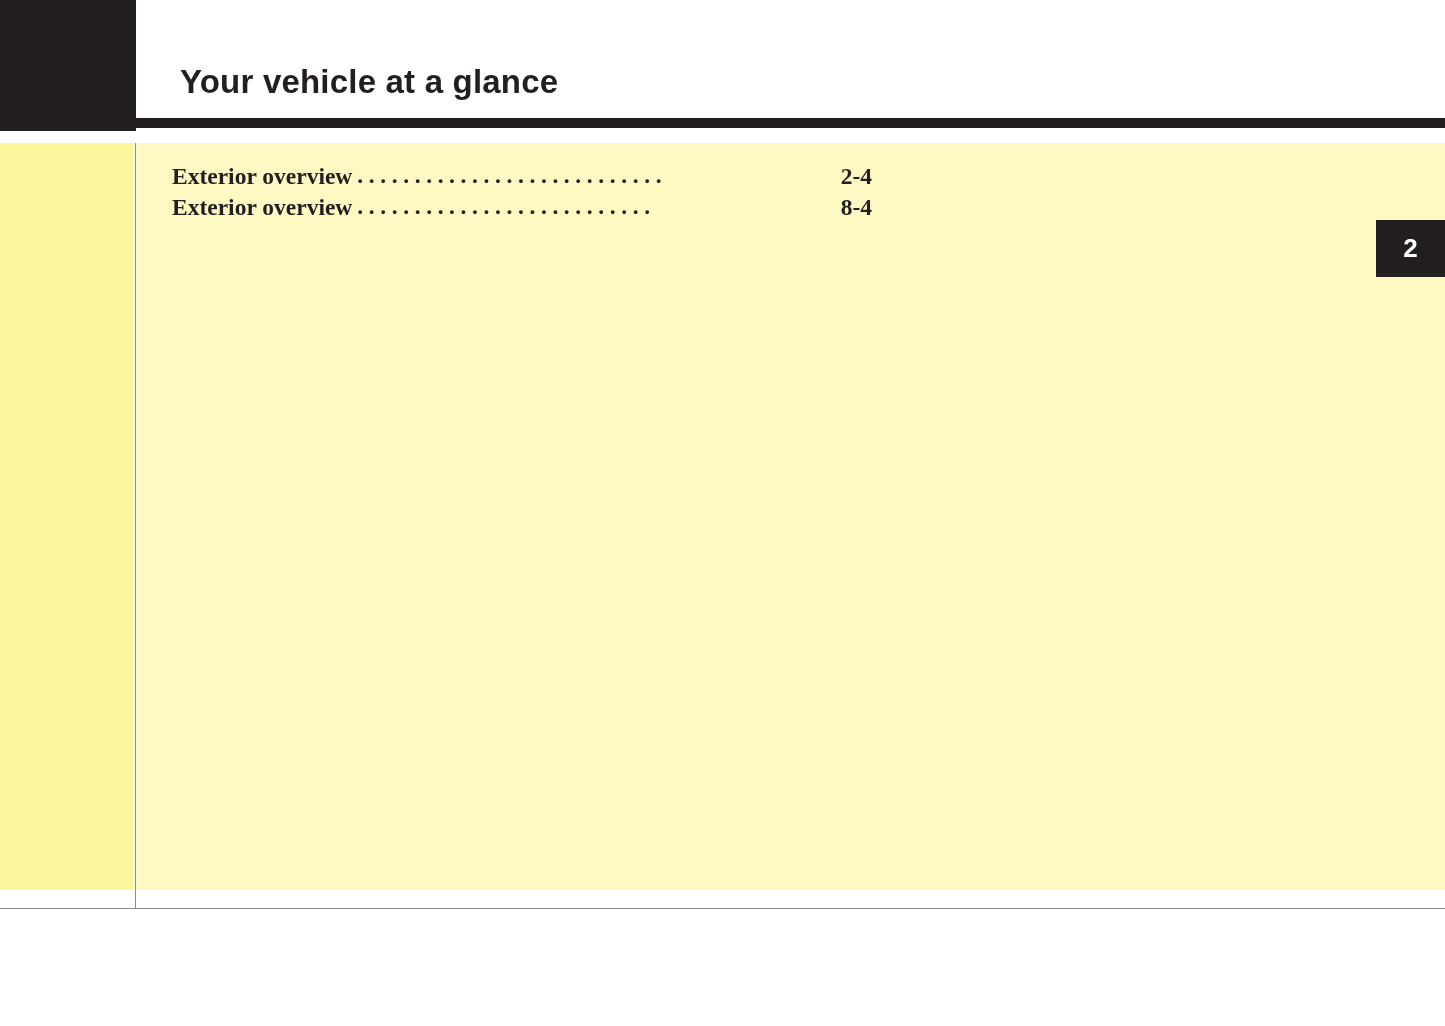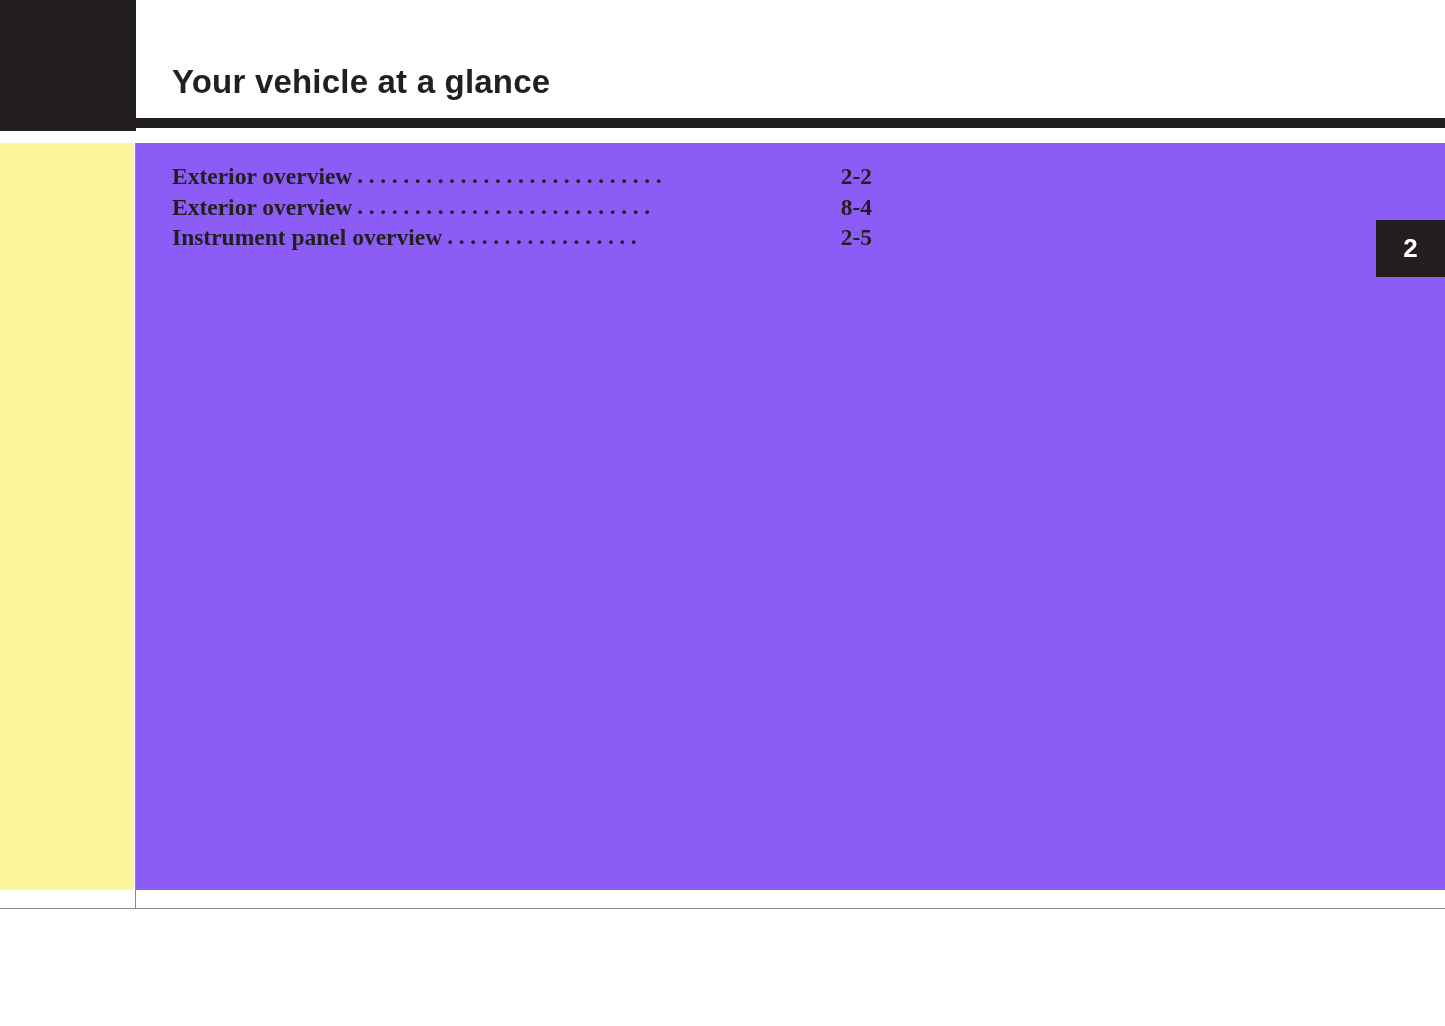--- a/index.html
+++ b/index.html
@@ -34,21 +34,21 @@
   .title-area {
     position: absolute;
     left: 136px;
     top: 0;
     width: 1309px;
     height: 118px;
     background: #ffffff;
   }
   .chapter-title {
     position: absolute;
-    left: 36px;
+    left: 44px;
     top: 63px;
     font-size: 33px;
     font-weight: bold;
     color: #231f20;
     letter-spacing: 0.2px;
     white-space: nowrap;
   }
 
   
   .title-rule {
@@ -80,21 +80,21 @@
     background: #8a8a8a;
   }
 
   
   .content-panel {
     position: absolute;
     left: 136px;
     top: 143px;
     width: 1309px;
     height: 747px;
-    background: #8b5cf6;
+    background: #fef9c3;
   }
 
   
   .bottom-rule {
     position: absolute;
     left: 0;
     top: 908px;
     width: 1445px;
     height: 1px;
     background: #8a8a8a;
@@ -167,34 +167,29 @@
   <div class="title-rule"></div>
 
   <div class="left-strip"></div>
 
   <div class="content-panel">
     <div class="toc">
 
       <div class="toc-item">
         <span class="toc-label">Exterior overview</span>
         <span class="toc-dots">...........................</span>
-        <span class="toc-page">2-2</span>
+        <span class="toc-page">2-4</span>
       </div>
 
       <div class="toc-item">
         <span class="toc-label">Exterior overview</span>
         <span class="toc-dots">..........................</span>
         <span class="toc-page">8-4</span>
       </div>
 
-      <div class="toc-item">
-        <span class="toc-label">Instrument panel overview</span>
-        <span class="toc-dots">.................</span>
-        <span class="toc-page">2-5</span>
-      </div>
 
 
     </div>
   </div>
 
   <div class="vert-divider"></div>
 
   <div class="chapter-tab">2</div>
 
   <div class="bottom-rule"></div>

